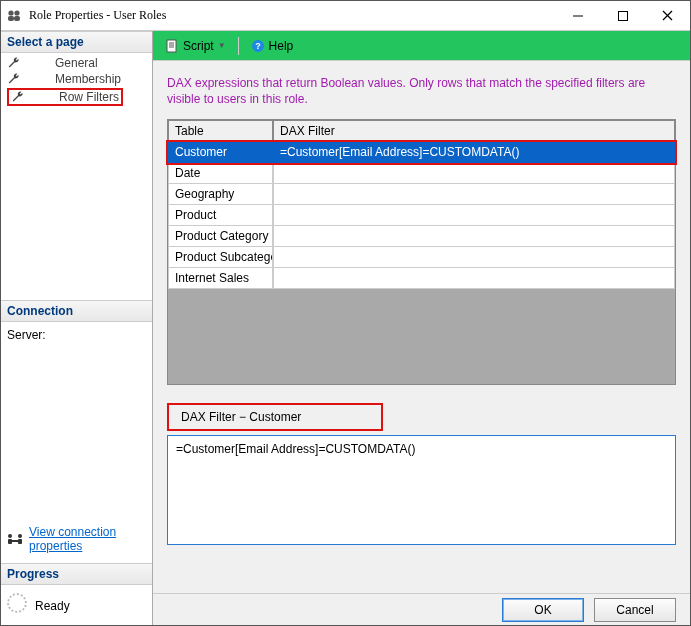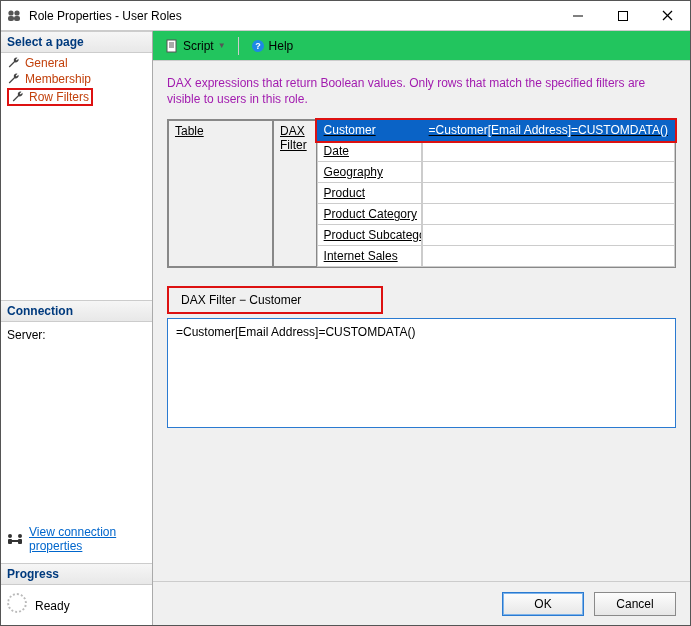--- a/index.html
+++ b/index.html
@@ -19,21 +19,21 @@
   
   .titlebar {
     height: 30px;
     background: #fff;
     display: flex;
     align-items: center;
     padding-left: 6px;
     border-bottom: 1px solid #ccc;
   }
   .titlebar .app-icon { width: 16px; height: 16px; margin-right: 6px; display:flex;align-items:center;justify-content:center;}
-  .titlebar .title { flex: 1; font-size: 12px; }
+  .titlebar .title { flex: 1; font-size: 12px; font-family: Liberation Serif, serif; }
   .titlebar .win-btn { width: 45px; height: 29px; display:flex; align-items:center; justify-content:center; }
 
   .body-area { flex:1; display:flex; min-height:0; }
 
   
   .left-panel {
     width: 152px;
     display:flex;
     flex-direction:column;
     border-right:1px solid #aaa;
@@ -44,21 +44,21 @@
     border-bottom:1px solid #ccc;
     font-weight:bold;
     padding:3px 6px;
     color:#003a7d;
   }
   .page-list { padding:2px 4px 6px 4px; }
   .page-item {
     display:flex; align-items:center; gap:4px; padding:1px 2px;
     cursor:pointer;
   }
-  .page-item a { color:#c2410c; text-decoration:none; }
+  .page-item a { color:#404040; text-decoration:none;margin-left:30px; }
   .wrench { width:14px; height:14px; }
   .red-rect { border:2px solid #d11; padding:0 2px; display:inline-flex; align-items:center; gap:4px;}
   .connection-body { flex:1; padding:6px; font-size:12px; }
   .conn-link-row { display:flex; align-items:center; gap:6px; padding:4px 6px 10px 6px; }
   .conn-link-row a { color:#0066cc; text-decoration:underline; }
   .progress-body { padding:8px 6px 12px 6px; display:flex; align-items:flex-end; gap:8px;}
   .spinner { width:20px;height:20px;border:2px dotted #bbb;border-radius:50%; }
 
   
   .right-panel { flex:1; display:flex; flex-direction:column; min-width:0;}
@@ -68,39 +68,39 @@
     padding:0 8px;
     background:#22c55e;
     border-bottom:1px solid #ccc;
   }
   .tool-btn { display:flex; align-items:center; gap:4px; padding:2px 4px; cursor:pointer; }
   .tool-sep { width:1px; height:18px; background:#ccc; margin:0 4px;}
   .dropdown-arrow { font-size:8px; color:#555;}
   .right-content { flex:1; background:#f0f0f0; padding:14px 14px 8px 14px; display:flex; flex-direction:column; min-height:0;}
   .desc { color:#a21caf; line-height:1.35; margin-bottom:12px; }
 
-  .table-wrap { border:1px solid #888; background:#d946ef; flex:0 0 auto; display:flex; flex-direction:row;text-decoration:underline;}
+  .table-wrap { border:1px solid #888; background:#d946ef; flex:0 0 auto; display:flex; flex-direction:column;}
   .grid-header { display:flex; background:#f0f0f0;}
   .grid-header .cell { border:1px solid #888; padding:3px 6px; font-weight:normal;}
   .col-table { width:105px; flex:0 0 105px;}
   .col-filter { flex:1; }
   .grid-body { background:#fff; }
   .grid-row { display:flex; }
   .grid-row .cell { border-left:1px solid #ccc; border-right:1px solid #ccc; border-bottom:1px solid #ccc; padding:3px 6px; white-space:nowrap; overflow:hidden;}
   .grid-row.selected { background:#0a63c6; color:#fff; }
   .grid-row.selected .cell{ border-color:#0a63c6; }
   .row-red { position:absolute; inset:-2px; border:2px solid #d11; pointer-events:none;}
   .grid-filler { height:95px; background:#a9a9a9;}
 
   .dax-area { margin-top:18px; }
   .dax-label-wrap { display:inline-block; border:2px solid #d11; padding:5px 80px 5px 12px;}
   .dax-box { margin-top:4px; border:1px solid #2a7ad1; background:#fff; height:110px; padding:6px 8px; font-size:12px; overflow:auto;}
 
   .button-bar {
-    height:44px; border-top:1px solid #ccc;
+    height:32px; border-top:1px solid #ccc;
     display:flex; justify-content:flex-end; align-items:center;
     padding:8px 14px; gap:10px; background:#f0f0f0;
   }
   .btn {
     min-width:82px; height:24px; border:1px solid #8a8a8a;
     background:linear-gradient(#fdfdfd,#e7e7e7);
     font-size:12px; cursor:pointer;
   }
   .btn.primary { border:1px solid #2a7ad1; box-shadow:0 0 0 1px #7db3ea inset;}
   svg { display:block; }

